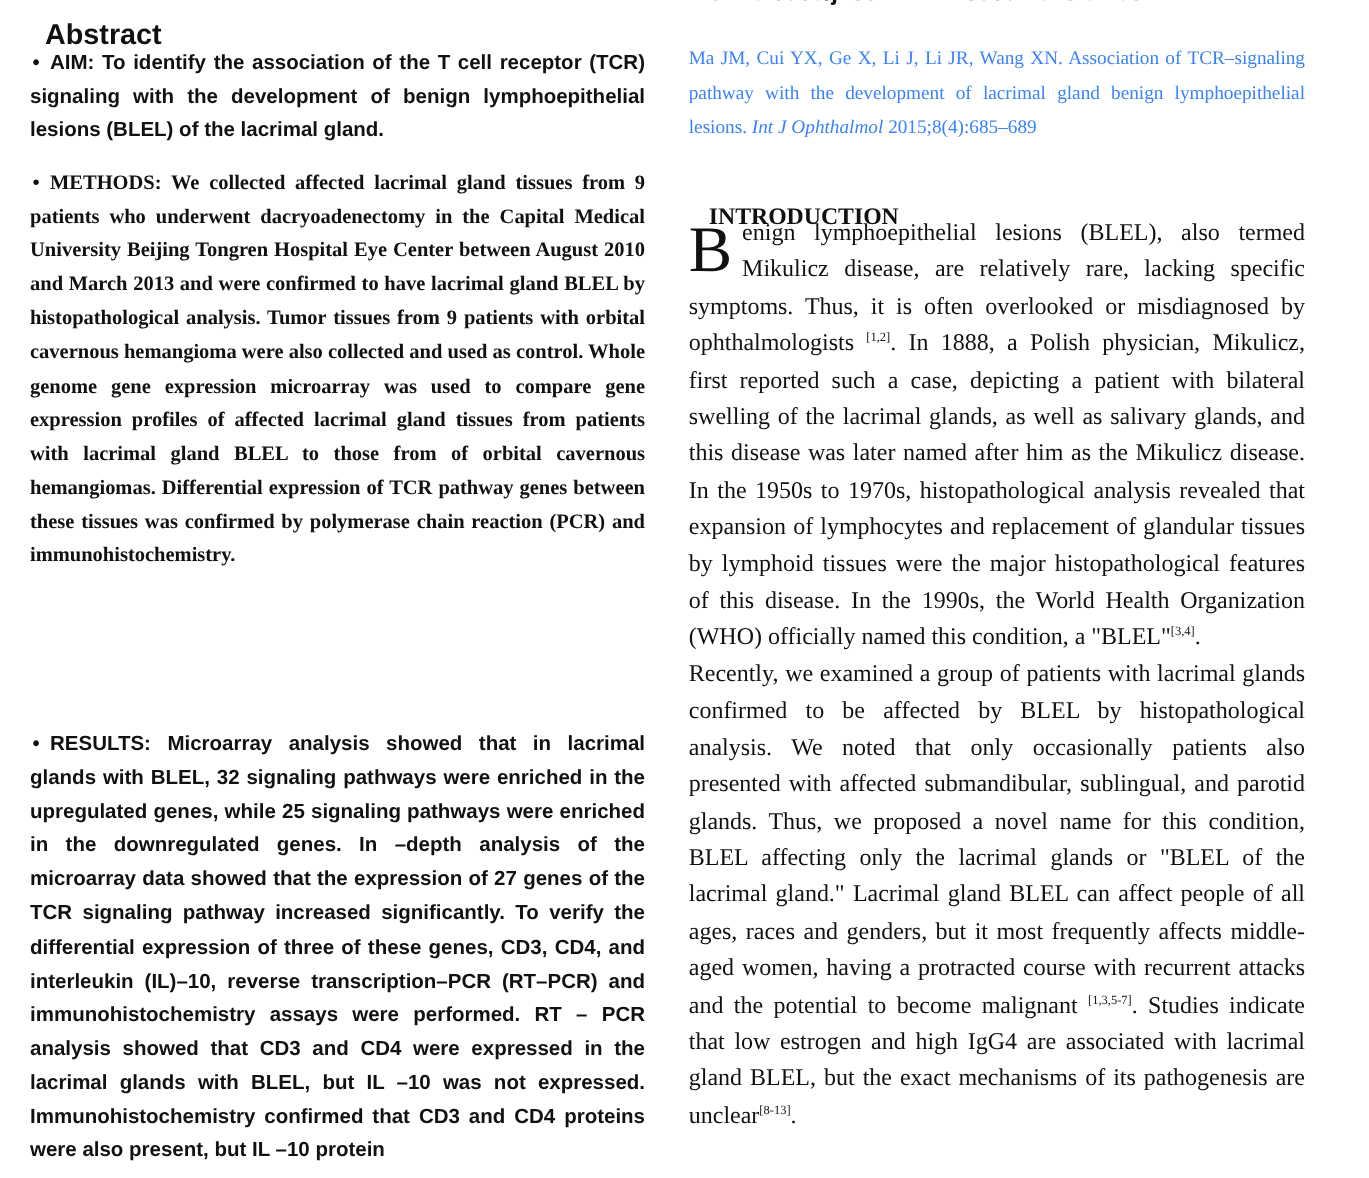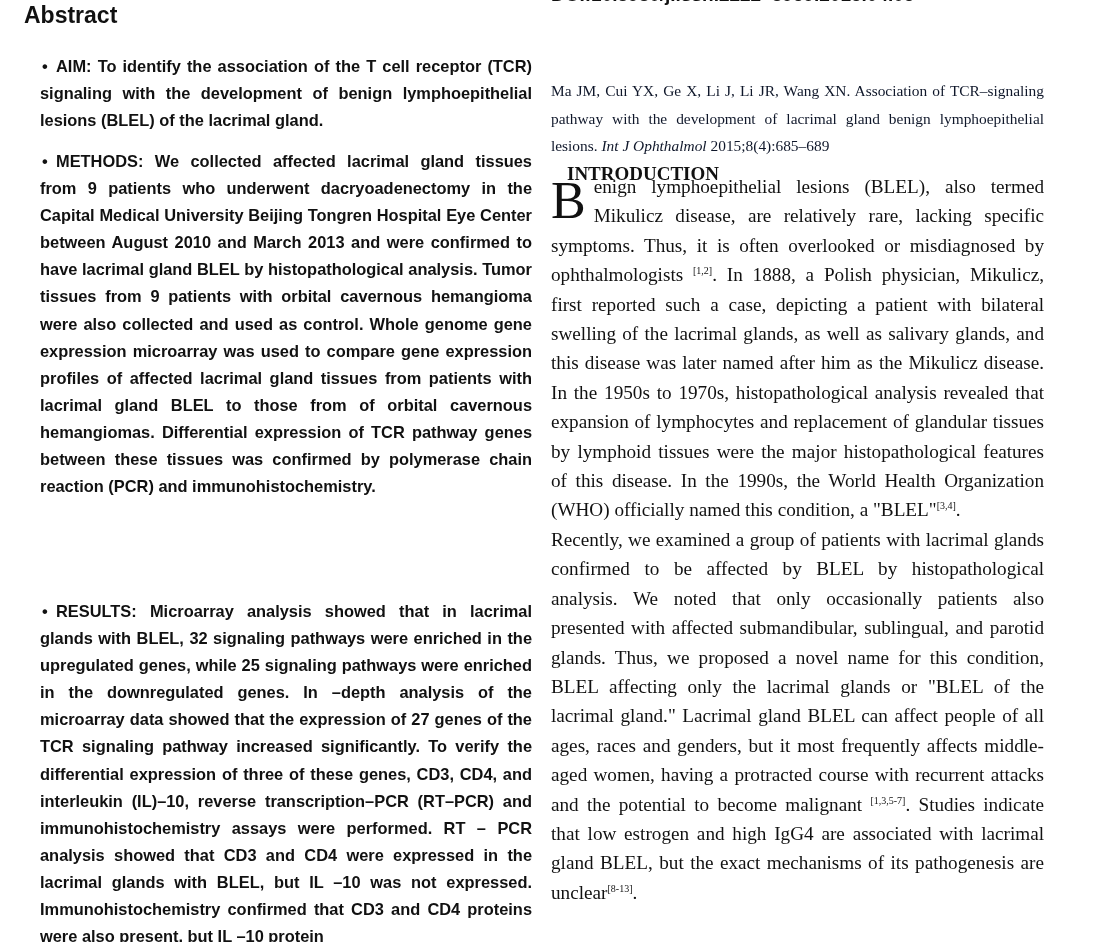--- a/index.html
+++ b/index.html
@@ -23,30 +23,30 @@
     font-weight: bold;
     font-size: 16.4px;
     line-height: 27.1px;
     text-align: justify;
   }
   .abstract-heading {
     font-family: "Liberation Sans", sans-serif;
     font-weight: bold;
     font-size: 23px;
     line-height: 28px;
-    margin: 0;
+    margin: 12px;
     position: absolute;
     top: 1px;
     left: 0;
   }
   .abs-para {
     position: absolute;
     left: 0;
     width: 492px;
-    margin: 16px;
+    margin: 0;
     text-align: justify;
     text-align-last: left;
   }
   .abs-para .bullet {
     display: inline-block;
     width: 14px;
     margin-left: 2px;
   }
   .right-col {
     position: absolute;
@@ -67,22 +67,21 @@
   }
   .citation {
     position: absolute;
     top: 33px;
     left: 0;
     width: 493px;
     font-size: 15.4px;
     line-height: 27.6px;
     text-align: justify;
     text-align-last: left;
-    color: #0f172a;
-    margin-top: 44px;
+    color: #3b82f6;
   }
   .citation .journal {
     font-style: italic;
   }
   .intro-heading {
     position: absolute;
     top: 146px;
     left: 0;
     font-size: 19px;
     font-weight: bold;
@@ -121,21 +120,21 @@
 <body>
 
 <div class="left-col">
   <h2 class="abstract-heading">Abstract</h2>
 
   <p class="abs-para" style="top:37px;">
     <span class="bullet">•</span><span>AIM:</span>
     <span>To identify the association of the T cell receptor (TCR) signaling with the development of benign lymphoepithelial lesions (BLEL) of the lacrimal gland.</span>
   </p>
 
-  <p class="abs-para" style="top:132px;">
+  <p class="abs-para" style="top:132px;font-family:Liberation Serif, serif;">
     <span class="bullet">•</span><span>METHODS:</span>
     <span>We collected affected lacrimal gland tissues from 9 patients who underwent dacryoadenectomy in the Capital Medical University Beijing Tongren Hospital Eye Center between August 2010 and March 2013 and were confirmed to have lacrimal gland BLEL by histopathological analysis. Tumor tissues from 9 patients with orbital cavernous hemangioma were also collected and used as control. Whole genome gene expression microarray was used to compare gene expression profiles of affected lacrimal gland tissues from patients with lacrimal gland BLEL to those from of orbital cavernous hemangiomas. Differential expression of TCR pathway genes between these tissues was confirmed by polymerase chain reaction (PCR) and immunohistochemistry.</span>
   </p>
 
   <p class="abs-para" style="top:582px;">
     <span class="bullet">•</span><span>RESULTS:</span>
     <span>Microarray analysis showed that in lacrimal glands with BLEL, 32 signaling pathways were enriched in the upregulated genes, while 25 signaling pathways were enriched in the downregulated genes. In –depth analysis of the microarray data showed that the expression of 27 genes of the TCR signaling pathway increased significantly. To verify the differential expression of three of these genes, CD3, CD4, and interleukin (IL)–10, reverse transcription–PCR (RT–PCR) and immunohistochemistry assays were performed. RT – PCR analysis showed that CD3 and CD4 were expressed in the lacrimal glands with BLEL, but IL –10 was not expressed. Immunohistochemistry confirmed that CD3 and CD4 proteins were also present, but IL –10 protein</span>
   </p>
 </div>
 

